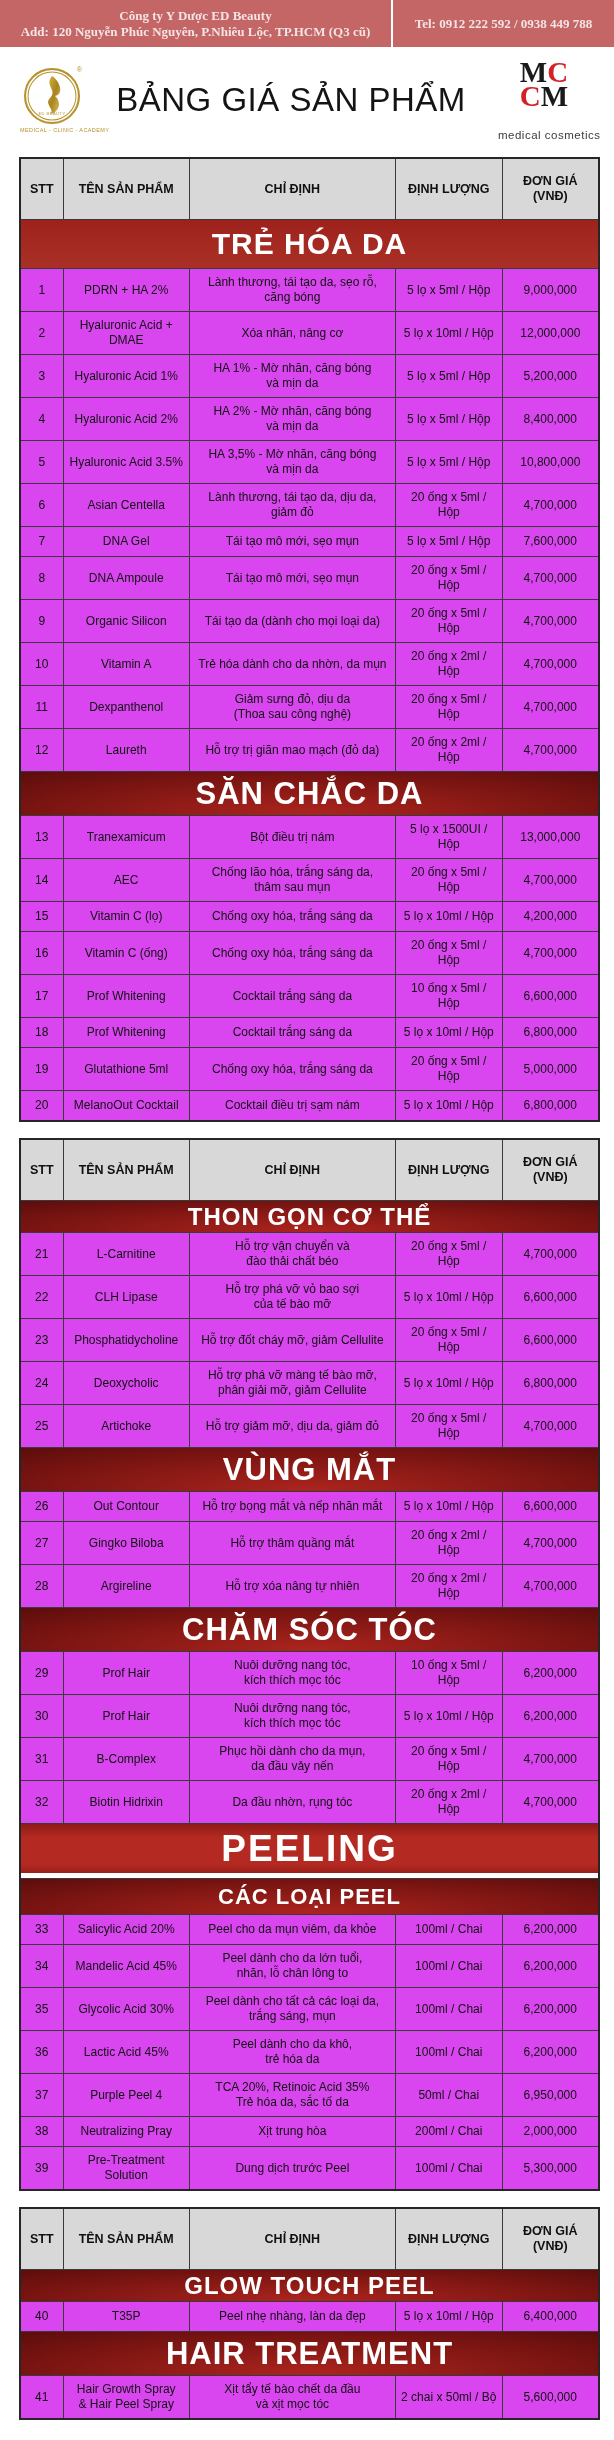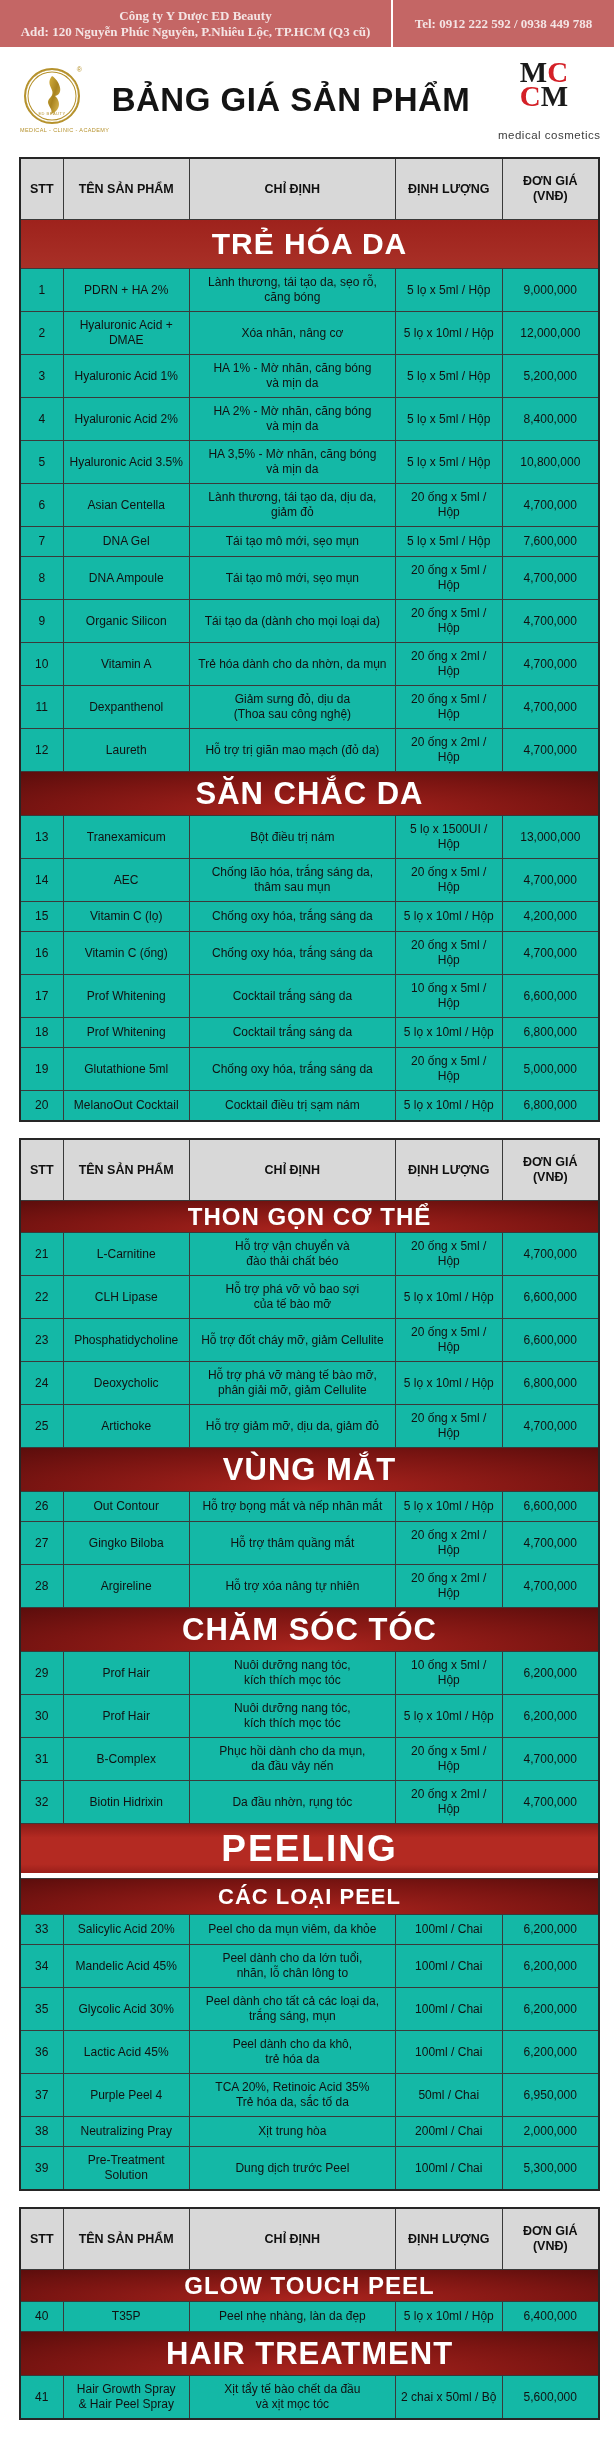--- a/index.html
+++ b/index.html
@@ -22,29 +22,29 @@
 
   
   .logorow{display:flex;align-items:center;height:106px;padding:0 24px 0 20px}
   .edlogo{width:64px;text-align:center;position:relative}
   .edlogo .circle{width:56px;height:56px;border:2px solid var(--gold);border-radius:50%;
     margin:0 auto;position:relative;box-shadow:inset 0 0 0 1.5px #fff, inset 0 0 0 2.5px var(--gold)}
   .edlogo .circle svg{position:absolute;left:50%;top:50%;transform:translate(-50%,-50%)}
   .edlogo .reg{position:absolute;top:-2px;right:2px;font-size:7px;color:var(--gold)}
   .edlogo .inlabel{position:absolute;bottom:6px;left:0;right:0;font-size:4px;color:var(--gold);letter-spacing:.5px}
   .edlogo .caption{margin-top:3px;font-size:5.5px;letter-spacing:.4px;color:var(--gold);white-space:nowrap}
-  .title{flex:1;text-align:center;font-size:33px;font-weight:700;letter-spacing:.5px;color:#141414}
+  .title{flex:1;text-align:center;font-size:33px;font-weight:400;letter-spacing:.5px;color:#141414}
   .mccm{width:92px;text-align:center}
   .mccm .l{font-family:"Liberation Serif","DejaVu Serif",serif;font-weight:700;font-size:29px;line-height:24px;color:#1a1a1a}
   .mccm .l .red{color:var(--mccm-red)}
   .mccm .cap{font-size:11.5px;color:#3c3c3c;letter-spacing:.5px;margin-top:21px;white-space:nowrap}
 
   
   #tables{padding:4px 0}
-  .ptable{margin:0 14px 16px 19px;border:2px solid #262626;background:#14b8a6}
+  .ptable{margin:0 14px 16px 19px;border:2px solid #262626;background:#d946ef}
   .row{display:flex;align-items:stretch}
   .row + .row, .band + .row, .row + .band, .band + .band{border-top:1px solid var(--grid)}
   .cell{display:flex;align-items:center;justify-content:center;text-align:center;
     padding:6px 3px;font-size:12px;line-height:15px;min-height:29px;white-space:pre-line}
   .cell + .cell{border-left:1px solid var(--grid)}
   .c0{width:7.2%}.c1{width:21.9%}.c2{width:35.7%}.c3{width:18.5%}.c4{width:16.7%}
   .head .cell{background:var(--headbg);font-weight:700;font-size:12.5px;min-height:60px;color:#101010}
   .f-name{font-weight:400}
   .band{display:flex;align-items:center;justify-content:center;color:#fff;font-weight:700;letter-spacing:1px}
   .band-flat{height:49px;font-size:30px;background:linear-gradient(to bottom,var(--flat1),var(--flat2))}

